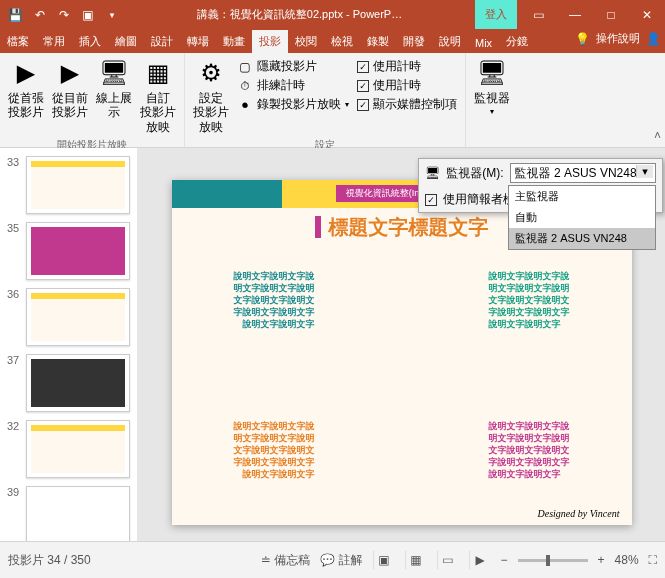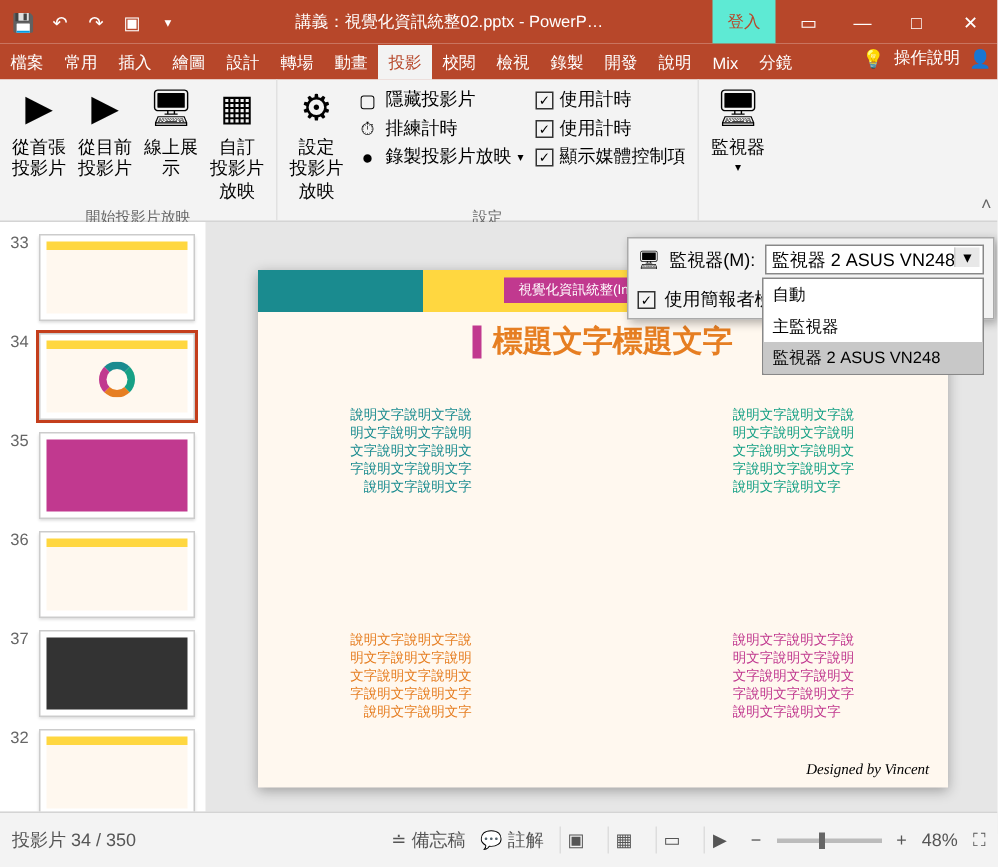--- a/index.html
+++ b/index.html
@@ -33,21 +33,21 @@
 .thumb.sel{outline:2px solid #c43e1c}
 .slide-area{flex:1;background:#e6e6e6;display:flex;align-items:center;justify-content:center;padding:12px}
 .slide{width:460px;height:345px;background:#fff8ef;box-shadow:0 2px 8px rgba(0,0,0,.3);position:relative}
 .slide-header{height:28px;background:#ffd740;display:flex;align-items:center;justify-content:center;position:relative}
 .slide-header-stripe{position:absolute;left:0;top:0;bottom:0;width:110px;background:#1a8b8f}
 .slide-header-text{position:relative;background:#c1398f;color:#fff;font-size:9px;padding:2px 10px}
 .slide-title{text-align:center;font-weight:bold;color:#e67e22;margin-top:6px}
 .slide-title span{border-left:6px solid #c1398f;padding-left:8px;font-size:20px}
 .donut{position:absolute;left:50%;top:50%;width:150px;height:150px;transform:translate(-50%,-42%)}
 .donut-center{position:absolute;left:50%;top:50%;transform:translate(-50%,-50%);font-size:18px;font-weight:bold;color:#e67e22}
-.txtblock{position:absolute;width:115px;font-size:9px;line-height:1.35;font-weight:normal}
+.txtblock{position:absolute;width:115px;font-size:9px;line-height:1.35;font-weight:bold}
 .txtblock.tl{top:90px;left:28px;color:#1a8b8f;text-align:right}
 .txtblock.tr{top:90px;right:28px;color:#16a085;text-align:left}
 .txtblock.bl{bottom:44px;left:28px;color:#e67e22;text-align:right}
 .txtblock.br{bottom:44px;right:28px;color:#c1398f;text-align:left}
 .signed{position:absolute;right:12px;bottom:6px;font-style:italic;font-size:10px;font-family:cursive}
 .statusbar{position:absolute;left:0;right:0;bottom:0;height:37px;background:#f3f3f3;border-top:1px solid #d4d4d4;display:flex;align-items:center;font-size:11px;color:#555;padding:0 8px;gap:10px}
 .statusbar .spacer{flex:1}
 .viewbtn{width:22px;height:18px;display:flex;align-items:center;justify-content:center;border-left:1px solid #ddd}
 .zoom-slider{width:70px;height:3px;background:#bbb;position:relative}
 .zoom-slider::after{content:"";position:absolute;left:40%;top:-4px;width:4px;height:11px;background:#666}
@@ -184,28 +184,20 @@
 
 <div class="workspace">
   <div class="thumbs">
     <div class="thumb-row">
         <div class="thumb-num">33</div>
         <div class="thumb">
           <div style="position:absolute;inset:4px;background:linear-gradient(#ffd740 12%,#fff8ef 12%);"></div>
         </div>
       </div>
     <div class="thumb-row">
-        <div class="thumb-num">34</div>
-        <div class="thumb sel">
-          <div style="position:absolute;inset:4px;background:linear-gradient(#ffd740 12%,#fff8ef 12%);">
-            <div style="position:absolute;left:50%;top:55%;width:24px;height:24px;border:5px solid #c1398f;border-top-color:#1a8b8f;border-right-color:#16a085;border-bottom-color:#e67e22;border-radius:50%;transform:translate(-50%,-50%)"></div>
-          </div>
-        </div>
-      </div>
-    <div class="thumb-row">
         <div class="thumb-num">35</div>
         <div class="thumb">
           <div style="position:absolute;inset:4px;background:#c1398f"></div>
         </div>
       </div>
     <div class="thumb-row">
         <div class="thumb-num">36</div>
         <div class="thumb">
           <div style="position:absolute;inset:4px;background:linear-gradient(#ffd740 12%,#fff8ef 12%)"></div>
         </div>
@@ -265,22 +257,22 @@
     <span>監視器(M):</span>
     <div class="dd-select">
         <span>監視器 2 ASUS VN248</span>
       </div>
   </div>
   <div class="dd-row">
     <span class="chk">✓</span>
     <span>使用簡報者檢</span>
   </div>
   <div class="dd-list">
+    <div class="dd-opt">主監視器</div>
     <div class="dd-opt">自動</div>
-    <div class="dd-opt">主監視器</div>
     <div class="dd-opt hl">監視器 2 ASUS VN248</div>
   </div>
 </div>
 
 <div class="statusbar">
   <span>投影片 34 / 350</span>
   <span></span>
   <div class="spacer"></div>
   <span>≐ <span>備忘稿</span></span>
   <span>💬 <span>註解</span></span>

